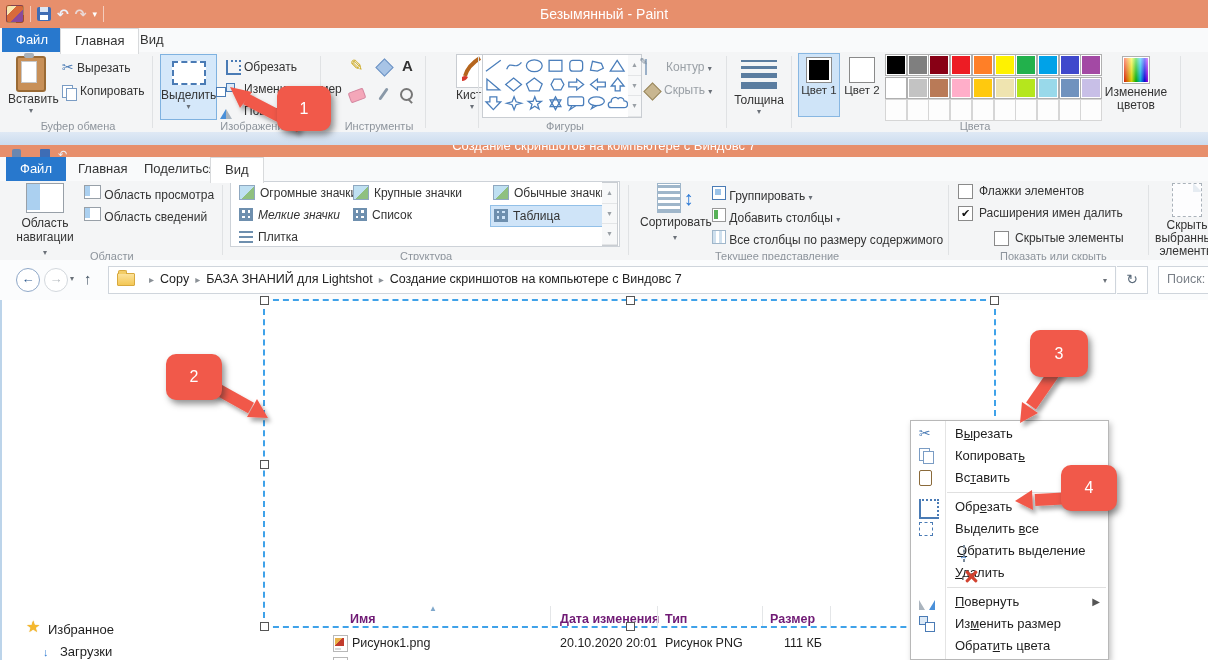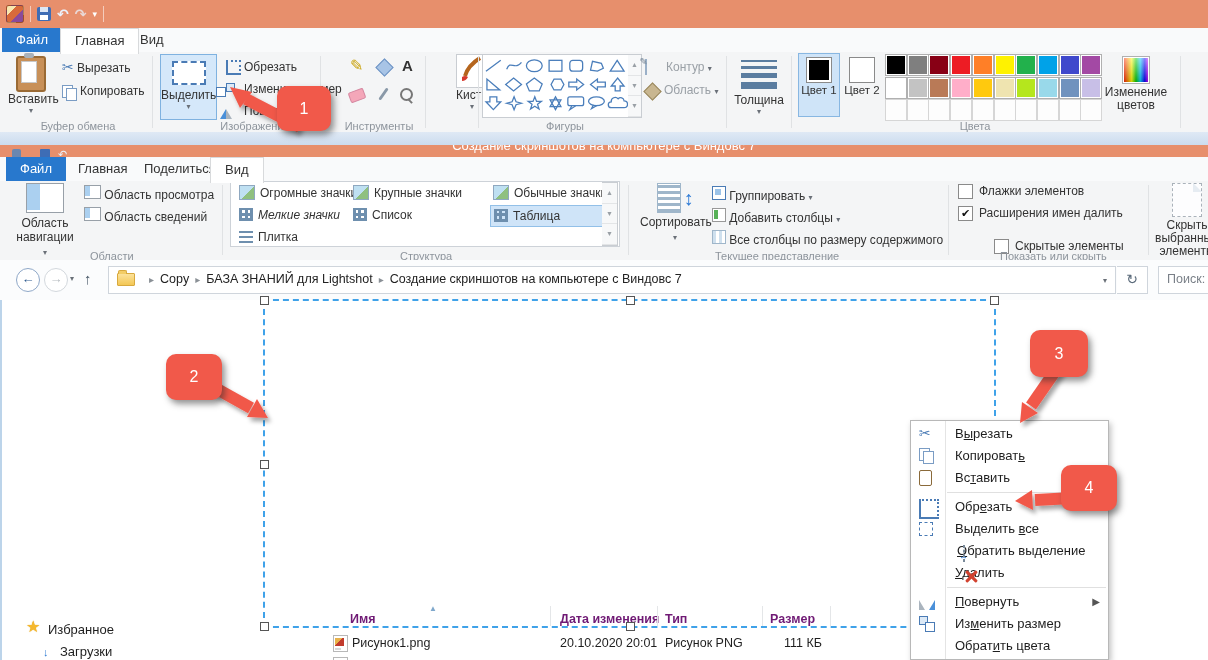--- a/index.html
+++ b/index.html
@@ -169,20 +169,21 @@
 <div class="a" id="paint-titlebar">
   <div class="a qat">
     <span class="paint-logo"></span>
     <span class="qat-sep"></span>
     <span class="floppy"></span>
     <span class="undo">↶</span>
     <span class="redo">↷</span>
     <span class="qat-drop">▾</span>
     <span class="qat-sep"></span>
   </div>
+  <div class="a nw" id="paint-title">Безымянный - Paint</div>
 </div>
 
 <div class="a tabrow" id="paint-tabrow">
   <div class="tab file" style="left:2px;">Файл</div>
   <div class="tab active" style="left:60px;">Главная</div>
   <div class="tab" style="left:126px;">Вид</div>
 </div>
 
 <div class="a" id="paint-ribbon">
 
@@ -275,21 +276,21 @@
     <div>▼</div>
     <div>▼</div>
   </div>
   <div class="a" style="left:645px;top:8px;">
     <span class="outline-icon a" style="top:0;"></span>
     <span class="rlabel dim" style="margin-left:19px;">Контур</span>
     <span class="caret"> ▾</span>
   </div>
   <div class="a" style="left:645px;top:31px;">
     <span class="fill-icon a" style="top:2px;left:1px;"></span>
-    <span class="rlabel dim" style="margin-left:19px;">Область</span>
+    <span class="rlabel dim" style="margin-left:19px;">Скрыть</span>
     <span class="caret"> ▾</span>
   </div>
   <div class="glabel" style="left:520px;width:90px;">Фигуры</div>
   <div class="gsep" style="left:726px;"></div>
 
   <div class="a" style="left:733px;top:4px;width:52px;text-align:center;">
     <div class="thick-icon" style="width:36px;margin:2px auto 0 auto;">
       <div style="height:2px;"></div>
         <div style="height:3px;"></div>
         <div style="height:5px;"></div>
@@ -421,21 +422,21 @@
   <div class="a" style="left:712px;top:49px;">
     <span class="fitcol-icon"></span>
     <span class="rlabel">Все столбцы по размеру содержимого</span>
   </div>
   <div class="exp-glabel" style="left:715px;">Текущее представление</div>
   <div class="gsep" style="left:948px;height:70px;"></div>
 
   <div id="showhide-checks">
       <div class="a" style="left: 958px; top: 3px;"><span class="cb" style="vertical-align: middle; margin-right: 6px;"></span><span class="rlabel nw">Флажки элементов</span></div>
       <div class="a" style="left: 958px; top: 25px;"><span class="cb" style="vertical-align: middle; margin-right: 6px;">✔</span><span class="rlabel nw">Расширения имен далить</span></div>
-      <div class="a" style="left: 958px; top: 58px; padding-left: 36px;"><span class="cb" style="vertical-align: middle; margin-right: 6px;"></span><span class="rlabel nw">Скрытые элементы</span></div>
+      <div class="a" style="left: 958px; top: 50px; padding-left: 36px;"><span class="cb" style="vertical-align: middle; margin-right: 6px;"></span><span class="rlabel nw">Скрытые элементы</span></div>
     </div>
   <div class="a" style="left:1152px;top:2px;width:70px;text-align:center;">
     <div class="hidepage-icon" style="margin:0 auto;"></div>
     <div class="rlabel" style="line-height:13px;margin-top:2px;">Скрыть выбранные элементы</div>
   </div>
   <div class="exp-glabel" style="left:1000px;">Показать или скрыть</div>
   <div class="gsep" style="left:1148px;height:70px;"></div>
 </div>
 
 <div class="a" id="exp-addrbar">

